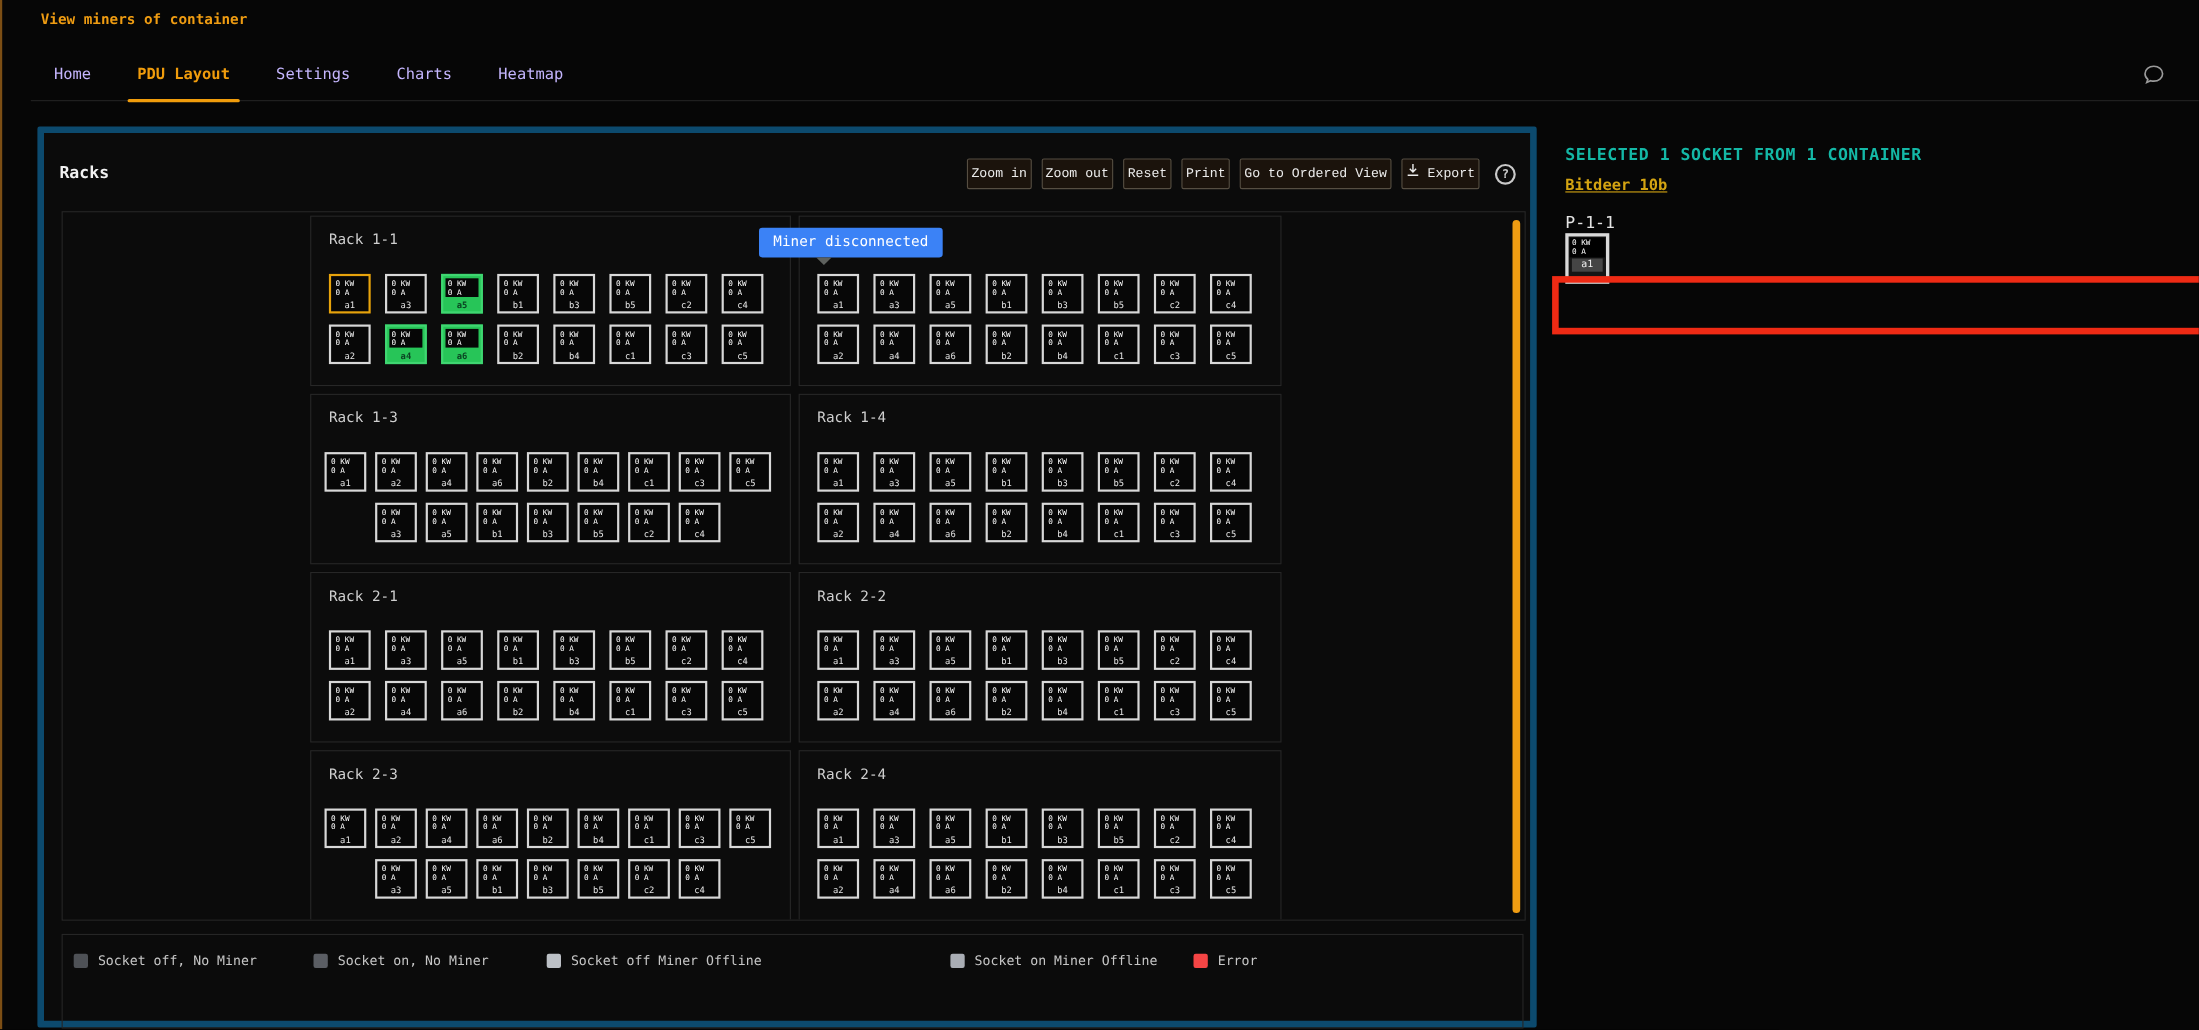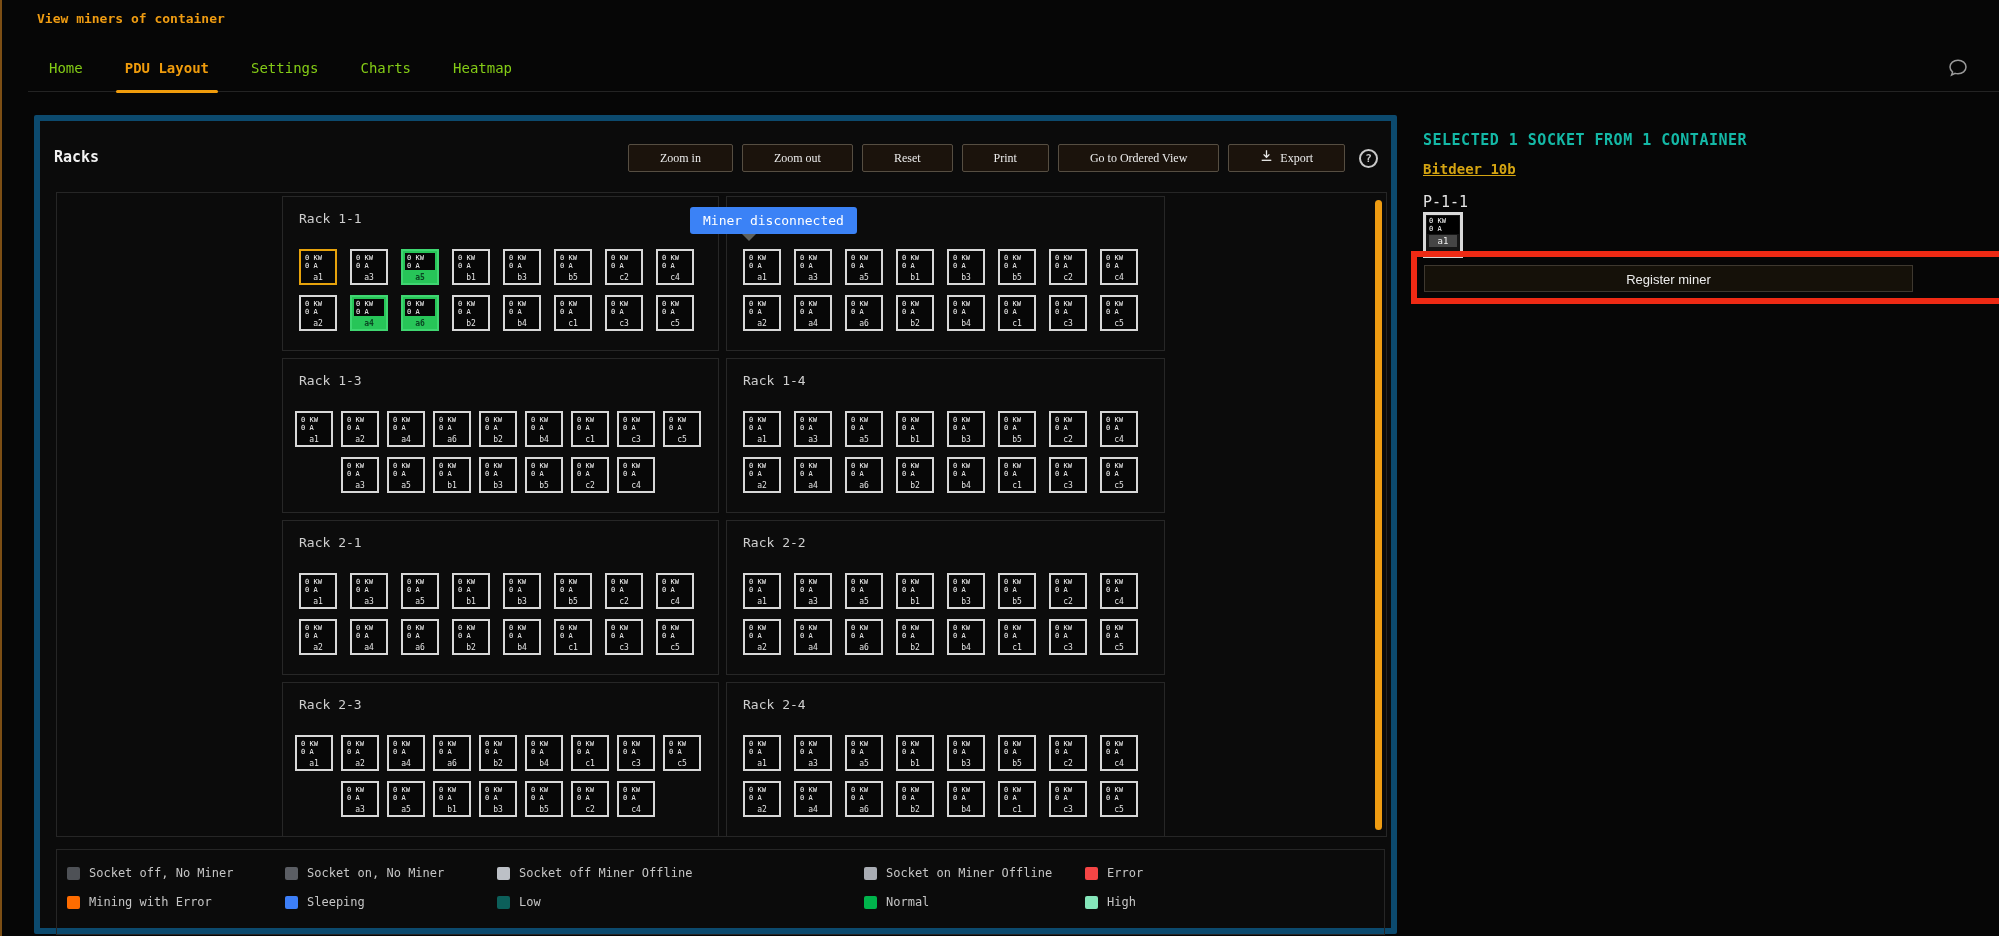--- a/index.html
+++ b/index.html
@@ -4,34 +4,34 @@
 <style>
   html,body{margin:0;padding:0;background:#060606;}
   .page{position:relative;width:1999px;height:936px;background:#060606;overflow:hidden;
         font-family:"DejaVu Sans Mono",monospace;-webkit-font-smoothing:antialiased;}
   .page::before{content:"";position:absolute;left:0;top:0;width:2px;height:100%;background:#7c4e14;}
 
   
   .banner{position:absolute;left:37px;top:11px;font-size:13px;font-weight:bold;color:#ef9c12;}
   .tabbar{position:absolute;left:28px;top:46px;right:0;height:45px;border-bottom:1px solid #232323;
           display:flex;align-items:flex-end;}
-  .tab{padding:0 21px 15px;font-size:14px;color:#84cc16;position:relative;cursor:pointer;white-space:nowrap;}
+  .tab{padding:0 21px 15px;font-size:14px;color:#c4b5fd;position:relative;cursor:pointer;white-space:nowrap;}
   .tab.active{color:#f09c0c;font-weight:bold;}
   .tab.active::after{content:"";position:absolute;left:12px;right:12px;bottom:-2px;height:3px;
           border-radius:2px;background:#f09c0c;}
   .chat{position:absolute;right:30px;top:57px;width:22px;height:22px;}
 
   
   .panel{position:absolute;left:34px;top:115px;width:1363px;height:819px;box-sizing:border-box;
          border:6px solid #0c4a6e;background:#0b0b0b;border-radius:2px;}
   .panel-title{position:absolute;left:14px;top:27px;font-size:15px;font-weight:bold;color:#f2f2f2;}
   .toolbar{position:absolute;top:23px;right:13px;display:flex;align-items:center;gap:9px;}
-  .tbtn{height:28px;box-sizing:border-box;padding:0 31px;border:1px solid #564e42;background:#1b130c;
+  .tbtn{height:28px;box-sizing:border-box;padding:0 3px;border:1px solid #564e42;background:#1b130c;
         color:#ececec;font-size:12px;line-height:26px;border-radius:2px;cursor:pointer;white-space:nowrap;
-        font-family:Liberation Serif, serif;display:flex;align-items:center;gap:7px;}
+        font-family:Liberation Mono, monospace;display:flex;align-items:center;gap:7px;}
   .help{width:19px;height:19px;box-sizing:border-box;border:2px solid #c9c9c9;border-radius:50%;
         color:#c9c9c9;font-size:11px;font-weight:bold;text-align:center;line-height:15px;margin-left:5px;cursor:pointer;}
 
   
   .viewport{position:absolute;left:16px;top:71px;width:1331px;height:645px;box-sizing:border-box;
             border:1px solid #262626;overflow:hidden;}
   .vscroll{position:absolute;right:4px;top:7px;width:7px;height:630px;border-radius:4px;background:#ef9c12;}
   .racks-grid{position:absolute;left:225px;top:3px;display:grid;grid-template-columns:437px 439px;
               grid-auto-rows:155px;gap:7px;}
   .rack{position:relative;box-sizing:border-box;border:1px solid #272727;background:#0c0c0c;}
@@ -860,53 +860,30 @@
           </div>
           <div class="litem">
             <span class="lswatch" style="background: rgb(169, 173, 180);"></span>
             <span>Socket on Miner Offline</span>
           </div>
           <div class="litem">
             <span class="lswatch" style="background: rgb(245, 69, 69);"></span>
             <span>Error</span>
           </div>
         </div>
-        <div class="lrow">
-          <div class="litem">
-            <span class="lswatch" style="background: rgb(255, 108, 0);"></span>
-            <span>Mining with Error</span>
-          </div>
-          <div class="litem">
-            <span class="lswatch" style="background: rgb(61, 127, 248);"></span>
-            <span>Sleeping</span>
-          </div>
-          <div class="litem">
-            <span class="lswatch" style="background: rgb(12, 95, 90);"></span>
-            <span>Low</span>
-          </div>
-          <div class="litem">
-            <span class="lswatch" style="background: rgb(0, 180, 76);"></span>
-            <span>Normal</span>
-          </div>
-          <div class="litem">
-            <span class="lswatch" style="background: rgb(133, 230, 186);"></span>
-            <span>High</span>
-          </div>
-        </div>
       </div>
   </section>
 
   <div class="tooltip">Miner disconnected</div>
 
   <div class="sp-title">SELECTED 1 SOCKET FROM 1 CONTAINER</div>
   <a class="sp-link">Bitdeer 10b</a>
   <div class="sp-pid">P-1-1</div>
 
   <div class="sp-socket">
     <div class="scr"><span>0 KW</span>
 <span>0 A</span></div>
     <div class="lbl">a1</div>
   </div>
 
   <div class="red-box"></div>
-  <button class="register">Register miner</button>
 
 </div>
 
 </body></html>

